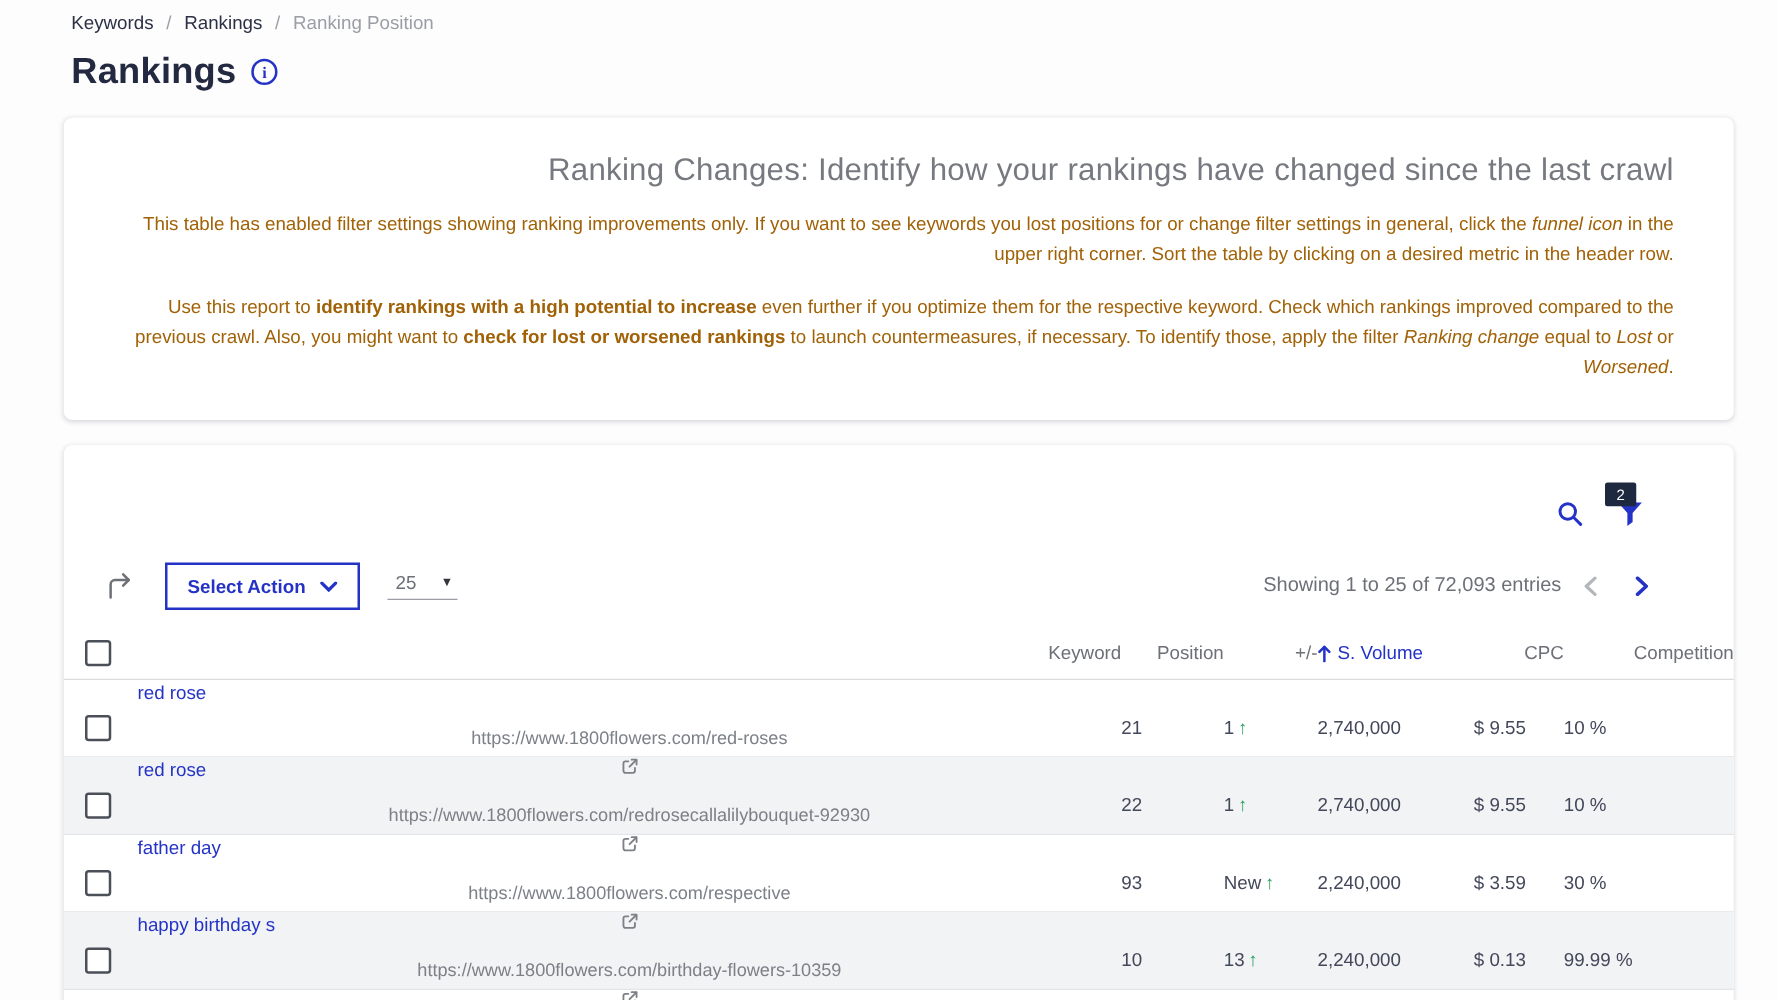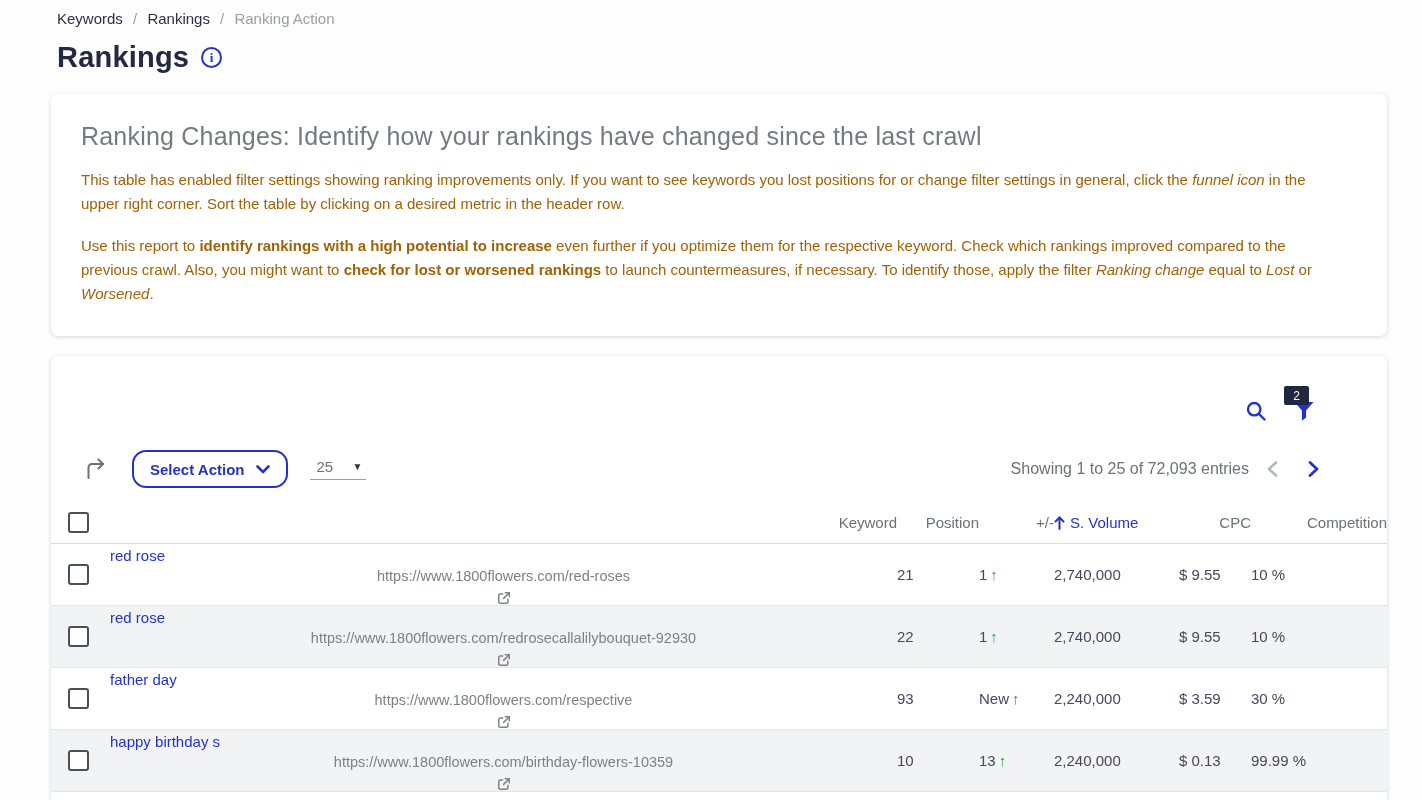--- a/index.html
+++ b/index.html
@@ -15,40 +15,40 @@
   .breadcrumb .crumb-current { color:#9b9ea5; }
   .title-row { display:flex; align-items:center; gap:12px; margin-top:14px; }
   .page-title { font-size:29px; font-weight:700; color:#232940; letter-spacing:.2px; }
   .info-icon { width:21px; height:21px; border:2px solid #2433c6; border-radius:50%;
                color:#2433c6; font-size:13px; font-weight:700; display:flex;
                align-items:center; justify-content:center; font-family:"Liberation Serif", serif; }
 
   
   .card { background:#fff; border-radius:7px; box-shadow:0 1px 4px rgba(40,45,60,.18);
           margin-left:51px; width:1336px; }
-  .card-info { margin-top:20px; padding:28px 48px 30px 30px; }
+  .card-info { margin-top:20px; padding:28px 48px 30px 30px;text-align:right; }
   .card-info h2 { font-size:25px; font-weight:400; color:#76797f; letter-spacing:.2px; }
   .card-info p { font-size:15px; color:#a16207; line-height:1.62; margin-top:17px; }
   .card-info p .b { font-weight:700; }
   .card-info p .i { font-style:italic; }
 
   .card-table { margin-top:20px; height:478px; position:relative; padding-top:18px; }
 
   
   .icons-row { display:flex; justify-content:flex-end; align-items:flex-end;
                padding-right:72px; height:48px; gap:26px; }
   .icon-btn { position:relative; cursor:pointer; }
   .badge { position:absolute; top:-14px; right:6px; background:#1e2940; color:#fff;
            font-size:12px; min-width:25px; height:19px; border-radius:2px;
            display:flex; align-items:center; justify-content:center; }
 
   
   .toolbar { display:flex; align-items:center; margin-top:28px; padding:0 68px 0 33px; }
   .share-icon { margin-right:24px; cursor:pointer; display:flex; }
-  .select-action { height:38px; border:2px solid #2433c6; border-radius:14px; background:#fff;
+  .select-action { height:38px; border:2px solid #2433c6; border-radius:0; background:#fff;
                    color:#2433c6; font-weight:700; font-size:15px; padding:0 16px;
                    display:flex; align-items:center; gap:12px; cursor:pointer;
                    font-family:"Liberation Sans", sans-serif; }
   .page-size { margin-left:22px; width:56px; border-bottom:1px solid #9a9da3;
                display:flex; align-items:center; justify-content:space-between;
                padding:0 4px 4px 6px; color:#6d7077; font-size:15px; cursor:pointer; }
   .page-size .caret { font-size:10px; color:#33363c; }
   .showing { margin-left:auto; color:#6d7077; font-size:16px; }
   .pager { display:flex; align-items:center; margin-left:18px; gap:30px; }
   .pager .chev { cursor:pointer; display:flex; }
@@ -57,39 +57,39 @@
   .tbl { margin-top:14px; }
   .trow { display:grid;
           grid-template-columns:59px 787px 82px 75px 125px 72px 136px;
           align-items:center; }
   .thead { height:42px; border-bottom:1px solid #d9dbde; color:#6d7077; font-size:15px;text-align:right; }
   .thead .sorted { color:#2433c6; display:flex; align-items:center; gap:5px; }
   .cb { width:21px; height:21px; border:2px solid #4b4f58; border-radius:3px;
         background:#fff; margin-left:17px; cursor:pointer; }
   .data-row { height:62px; border-bottom:1px solid #e4e5e8; font-size:15px; color:#43485a; }
   .data-row:nth-child(even) { background:#f2f3f5; }
-  .kw-cell { display:flex; flex-direction:column; gap:4px; padding-top:2px; }
+  .kw-cell { display:flex; flex-direction:column; gap:20px; padding-top:2px; }
   .kw-link { color:#2433c6; font-size:15px; cursor:pointer; }
   .kw-url { color:#7c8087; font-size:14.5px; display:flex; align-items:center; gap:7px;flex-direction:column; }
   .chg { display:flex; align-items:center; gap:3px; }
   .up-arrow { color:#27a05f; font-weight:700; font-size:15px; }
   svg { display:block; }
 </style>
 </head>
 <body>
 
 <div class="page">
 
   <div class="topbar">
     <div class="breadcrumb">
       <span class="crumb-link">Keywords</span>
       <span class="sep">/</span>
       <span class="crumb-link">Rankings</span>
       <span class="sep">/</span>
-      <span class="crumb-current">Ranking Action</span>
+      <span class="crumb-current">Ranking Position</span>
     </div>
     <div class="title-row">
       <span class="page-title">Rankings</span>
       <span class="info-icon">i</span>
     </div>
   </div>
 
   <div class="card card-info">
     <h2>Ranking Changes: Identify how your rankings have changed since the last crawl</h2>
     <p><span>This table has enabled filter settings showing ranking improvements only. If you want to see keywords you lost positions for or change filter settings in general, click the </span><span class="i">funnel icon</span><span> in the upper right corner. Sort the table by clicking on a desired metric in the header row.</span></p>

